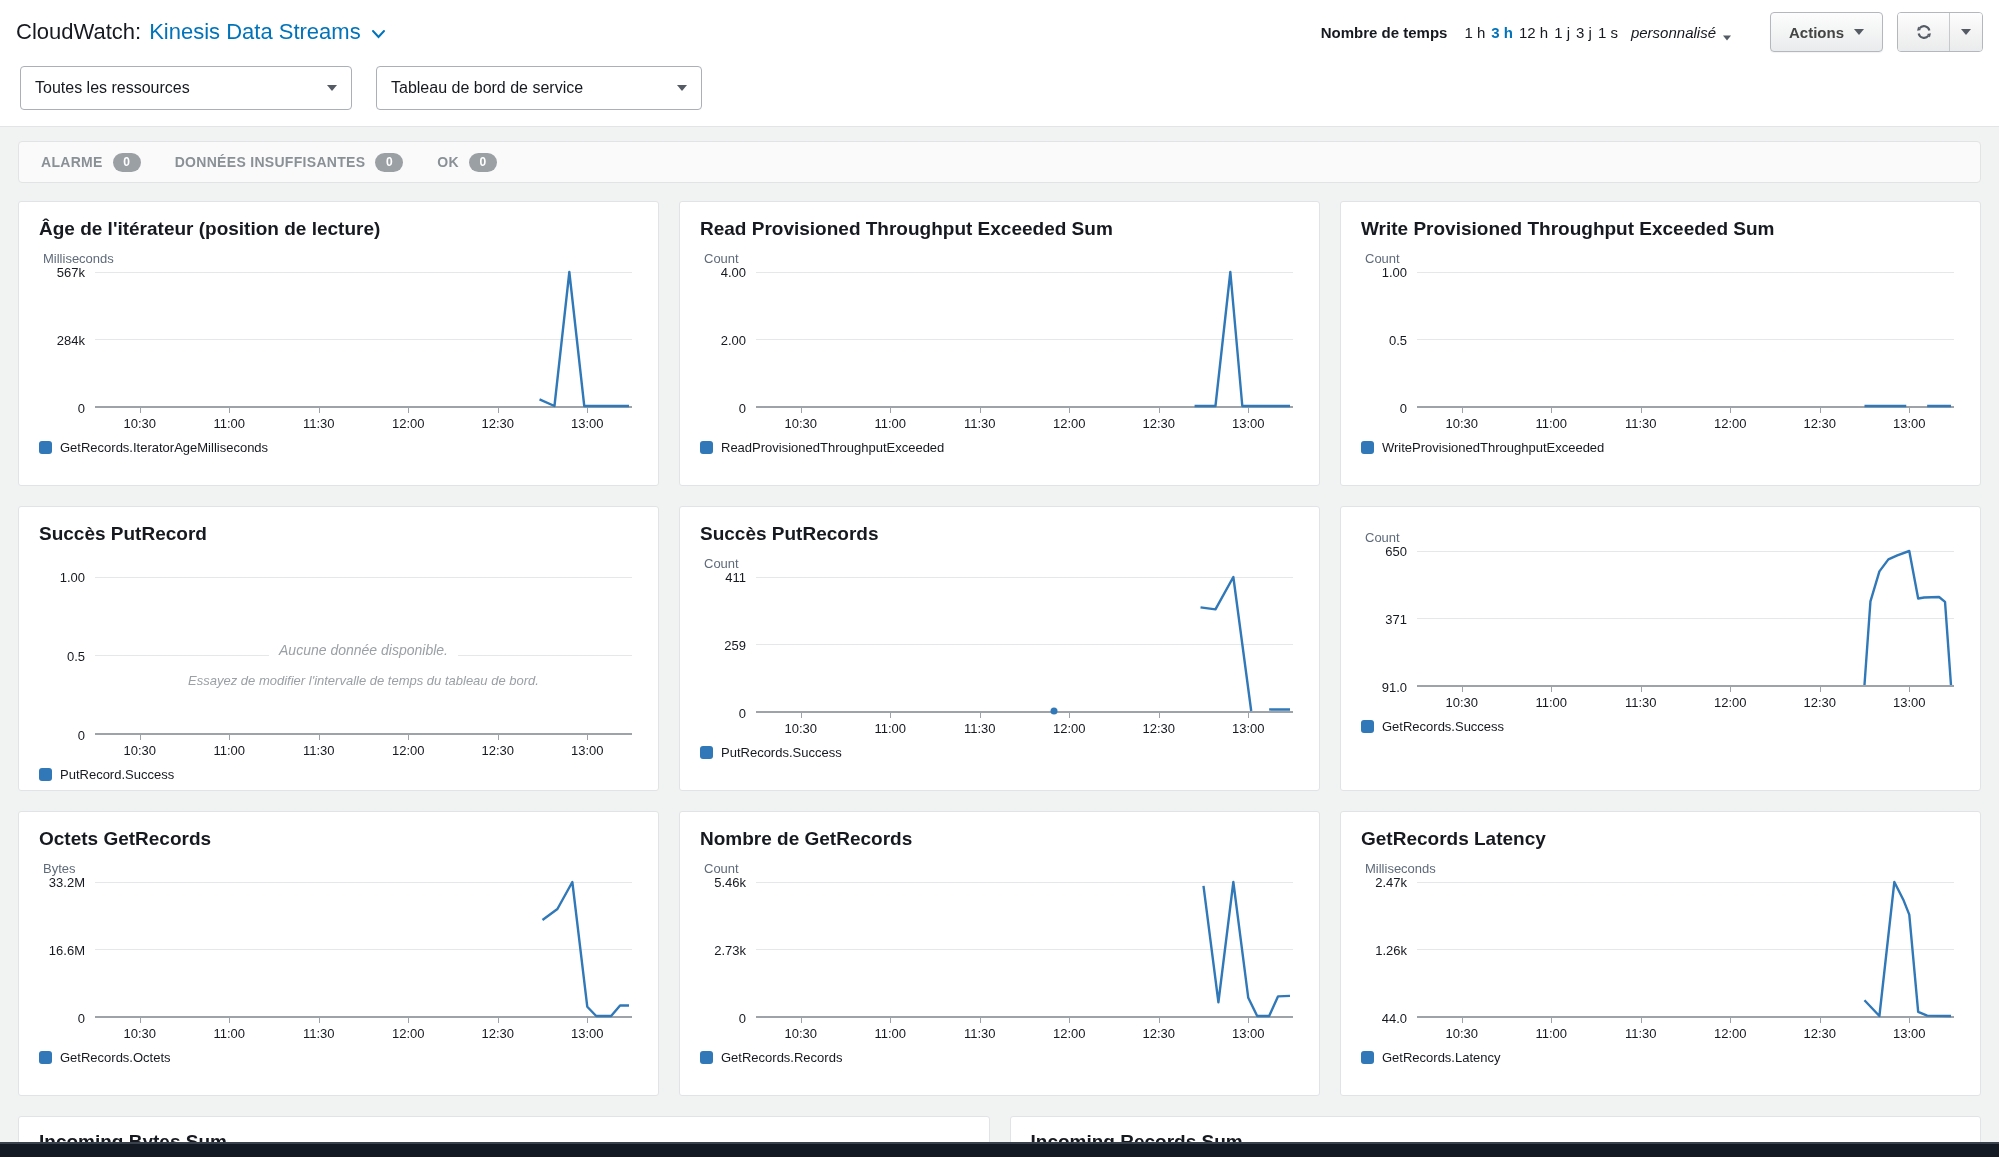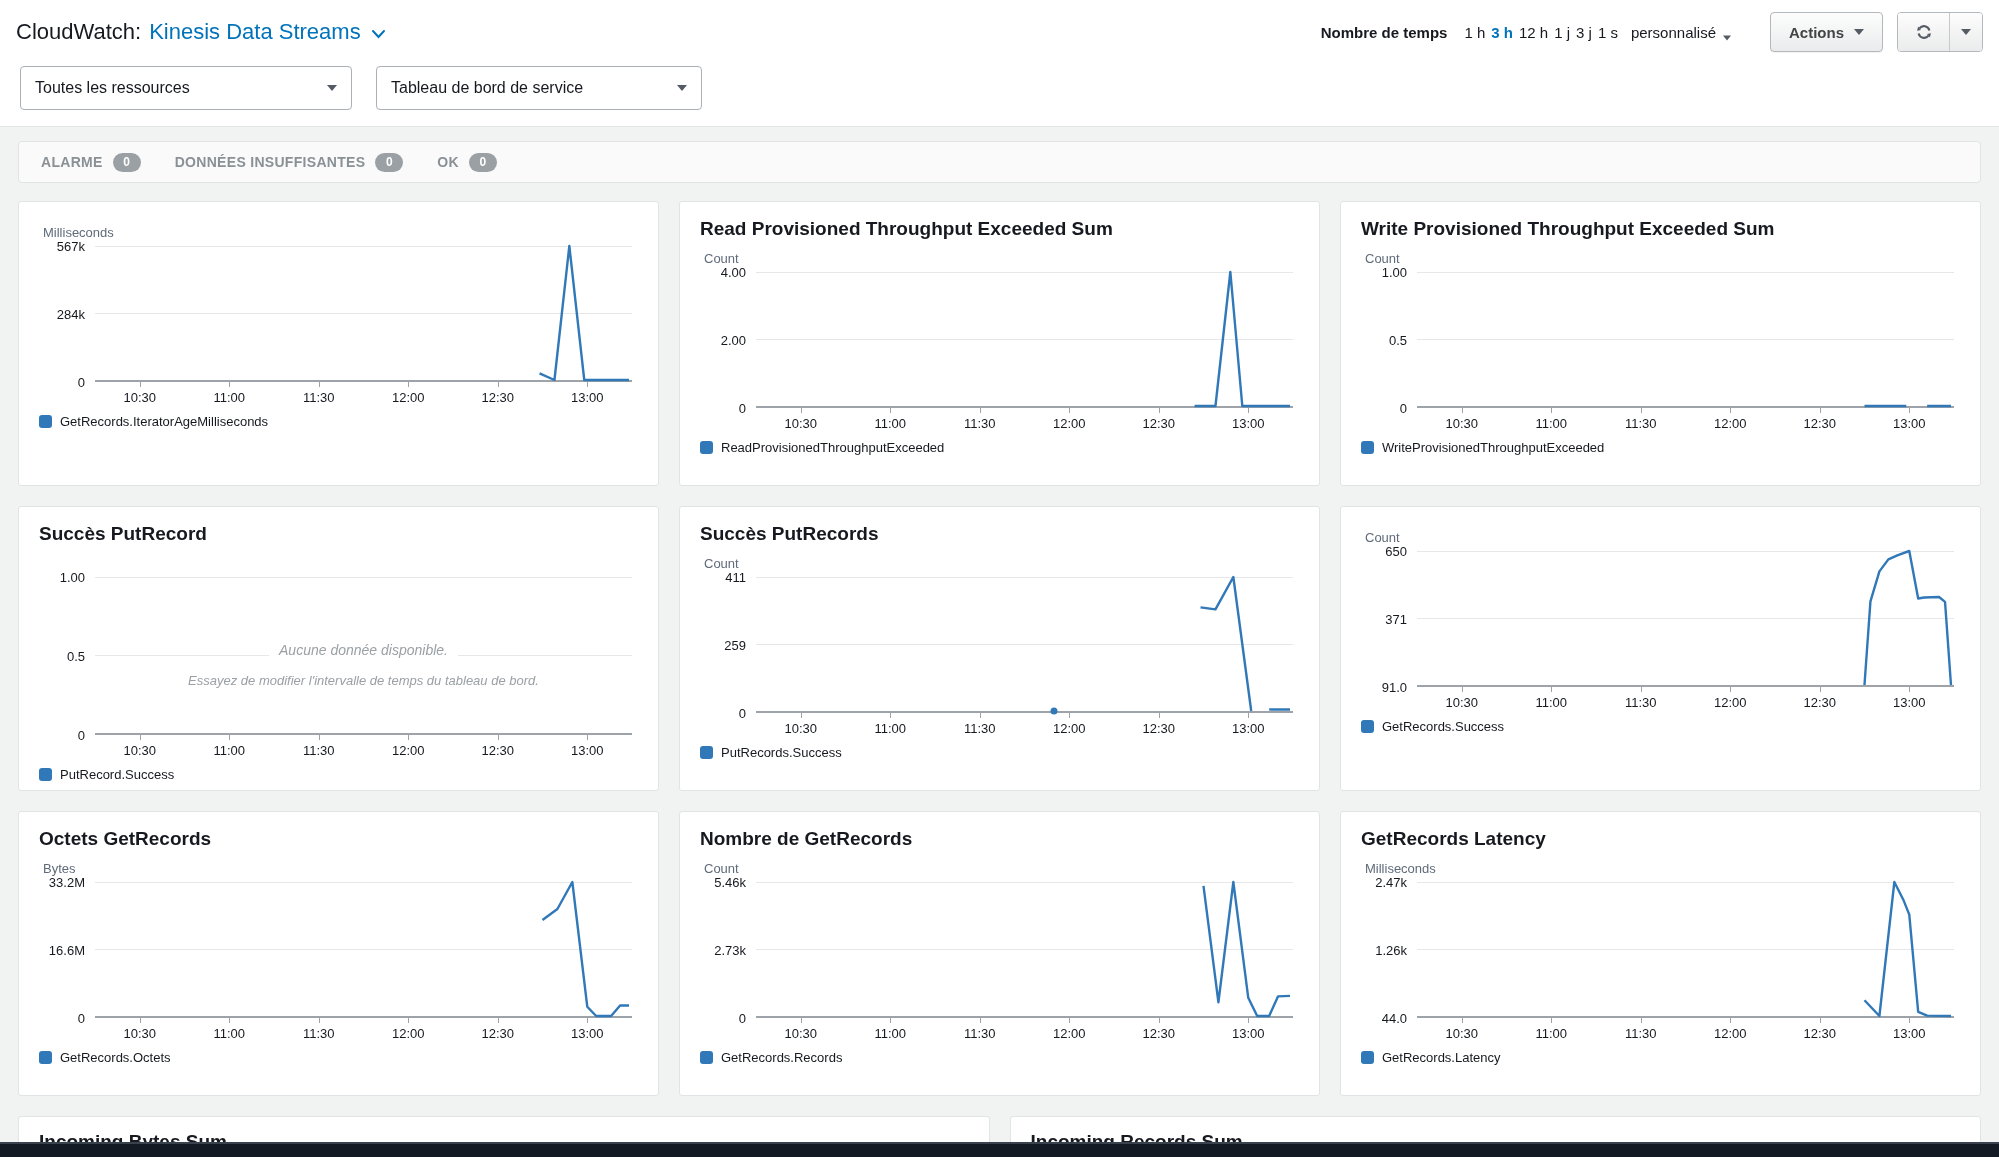--- a/index.html
+++ b/index.html
@@ -9,21 +9,21 @@
   
   .topbar { height:64px; padding:0 16px; display:flex; align-items:center; justify-content:space-between; background:#fff; }
   .crumb { display:flex; align-items:center; gap:8px; font-size:22px; }
   .crumb .app { color:#16191f; }
   .crumb a { color:#0073bb; text-decoration:none; cursor:pointer; }
   .chev { margin-left:2px; margin-top:4px; }
   .tr-right { display:flex; align-items:center; gap:10px; font-size:15px; }
   .tr-label { font-weight:bold; margin-right:4px; }
   .tr-opt { color:#16191f; cursor:pointer; padding:0 3px; }
   .tr-opt.sel { color:#0073bb; font-weight:bold; }
-  .tr-custom { display:flex; align-items:flex-end; gap:6px; cursor:pointer; margin-right:28px; }
+  .tr-custom { display:flex; align-items:flex-end; gap:6px; cursor:pointer; margin-right:28px;font-style:italic; }
   .caret-down { width:0; height:0; border-left:5px solid transparent; border-right:5px solid transparent; border-top:6px solid #545b64; display:inline-block; }
   .awsbtn { display:flex; align-items:center; gap:10px; height:40px; padding:0 18px;
     background:linear-gradient(to bottom,#fdfdfd,#eaebec); border:1px solid #b3b8bd; border-radius:4px;
     font-size:15px; font-weight:bold; color:#444; cursor:pointer; box-shadow:0 1px 1px rgba(0,0,0,.05); }
   .splitbtn { display:flex; height:40px; border:1px solid #b3b8bd; border-radius:4px; overflow:hidden; margin-left:4px; }
   .splitbtn .seg { display:flex; align-items:center; justify-content:center; background:linear-gradient(to bottom,#fdfdfd,#eaebec); cursor:pointer; }
   .splitbtn .seg.main { width:52px; border-right:1px solid #c6cacd; }
   .splitbtn .seg.dd { width:32px; }
 
   
@@ -124,20 +124,21 @@
         <span class="lbl">DONNÉES INSUFFISANTES</span>
         <span class="badge">0</span>
       </div>
       <div class="alarmitem">
         <span class="lbl">OK</span>
         <span class="badge">0</span>
       </div>
     </div>
   <div class="grid" id="chartsGrid">
       <div class="panel">
+        <div class="ptitle">Âge de l'itérateur (position de lecture)</div>
         <div class="punit">Milliseconds</div>
         <div class="chartrow">
           <div class="ycol" style="height: 136px;">
             <span class="ylab" style="top: 0%;">567k</span>
             <span class="ylab" style="top: 49.9118%;">284k</span>
             <span class="ylab" style="top: 100%;">0</span>
           </div>
           <div class="plot" style="height: 136px;">
             <div class="gline" style="top: 0%;"></div>
             <div class="gline" style="top: 50%;"></div>

